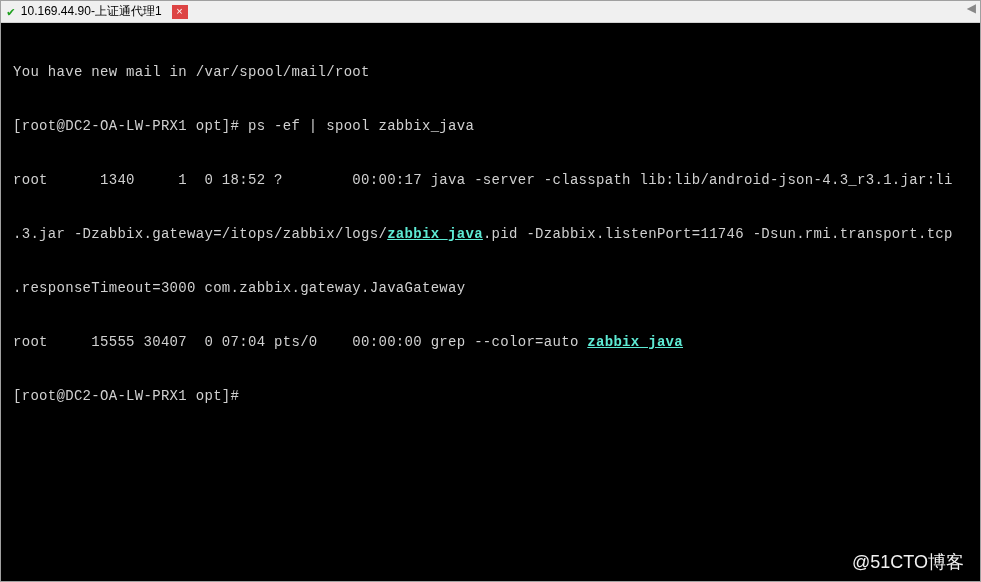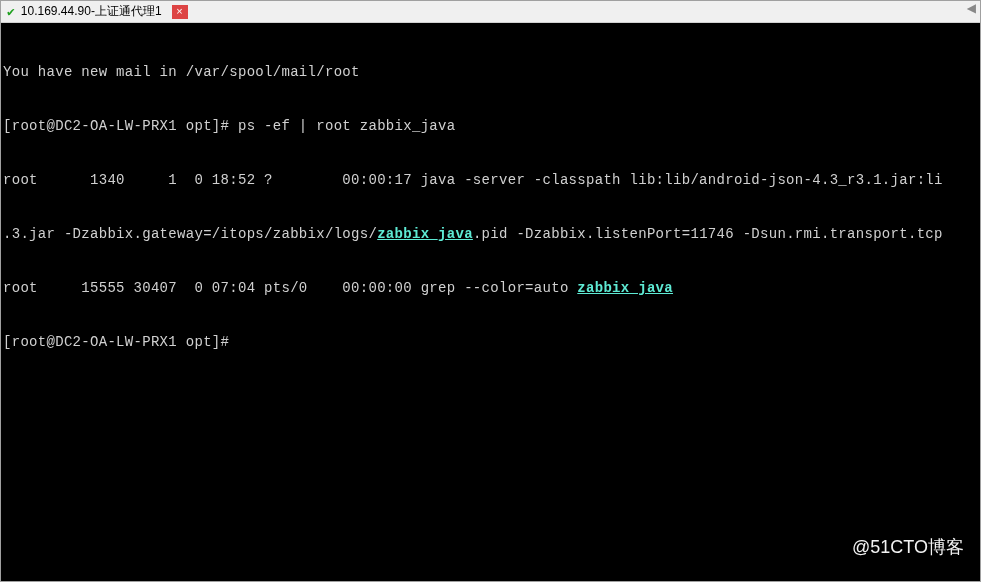--- a/index.html
+++ b/index.html
@@ -25,52 +25,53 @@
     }
     .scroll-arrow {
       position: absolute; top: 0; right: 4px;
       color: #888; font-size: 12px; font-family: sans-serif;
     }
     .terminal {
       position: absolute;
       top: 22px; left: 0; right: 0; bottom: 0;
       background: #000;
       color: #d0d0d0;
-      padding: 4px 8px 4px 2px;
+      padding: 4px 8px 4px 12px;
       font-size: 14px;
       line-height: 18px;
       white-space: pre;
       letter-spacing: 0.3px;
     }
     .term-line { white-space: pre; }
     .hl { color: #5eead4; font-weight: bold; text-decoration: underline; }
     .watermark {
       position: absolute;
-      right: 16px; bottom: 22px;
+      right: 16px; bottom: 7px;
       color: #fff; font-size: 18px;
       font-family: Arial, sans-serif;
       opacity: 0.95;
     }
   </style>
 </head>
 <body>
 
 <div class="window">
 
   <div class="titlebar">
     <span class="check-icon">✔</span>
     <span class="title">10.169.44.90-上证通代理1</span>
     <span class="close-btn">×</span>
     <span class="scroll-arrow">◀</span>
   </div>
 
   <div class="terminal">
     <div class="term-line">You have new mail in /var/spool/mail/root</div>
-    <div class="term-line"><span>[root@DC2-OA-LW-PRX1 opt]# </span><span>ps -ef | root zabbix_java</span></div>
+    <div class="term-line"><span>[root@DC2-OA-LW-PRX1 opt]# </span><span>ps -ef | spool zabbix_java</span></div>
     <div class="term-line">root      1340     1  0 18:52 ?        00:00:17 java -server -classpath lib:lib/android-json-4.3_r3.1.jar:li</div>
     <div class="term-line"><span>.3.jar -Dzabbix.gateway=/itops/zabbix/logs/</span><span class="hl">zabbix_java</span><span>.pid -Dzabbix.listenPort=11746 -Dsun.rmi.transport.tcp</span></div>
+    <div class="term-line">.responseTimeout=3000 com.zabbix.gateway.JavaGateway</div>
     <div class="term-line"><span>root     15555 30407  0 07:04 pts/0    00:00:00 grep --color=auto </span><span class="hl">zabbix_java</span></div>
     <div class="term-line"><span>[root@DC2-OA-LW-PRX1 opt]# </span></div>
   </div>
 
   <div class="watermark">@51CTO博客</div>
 
 </div>
 
 </body></html>

